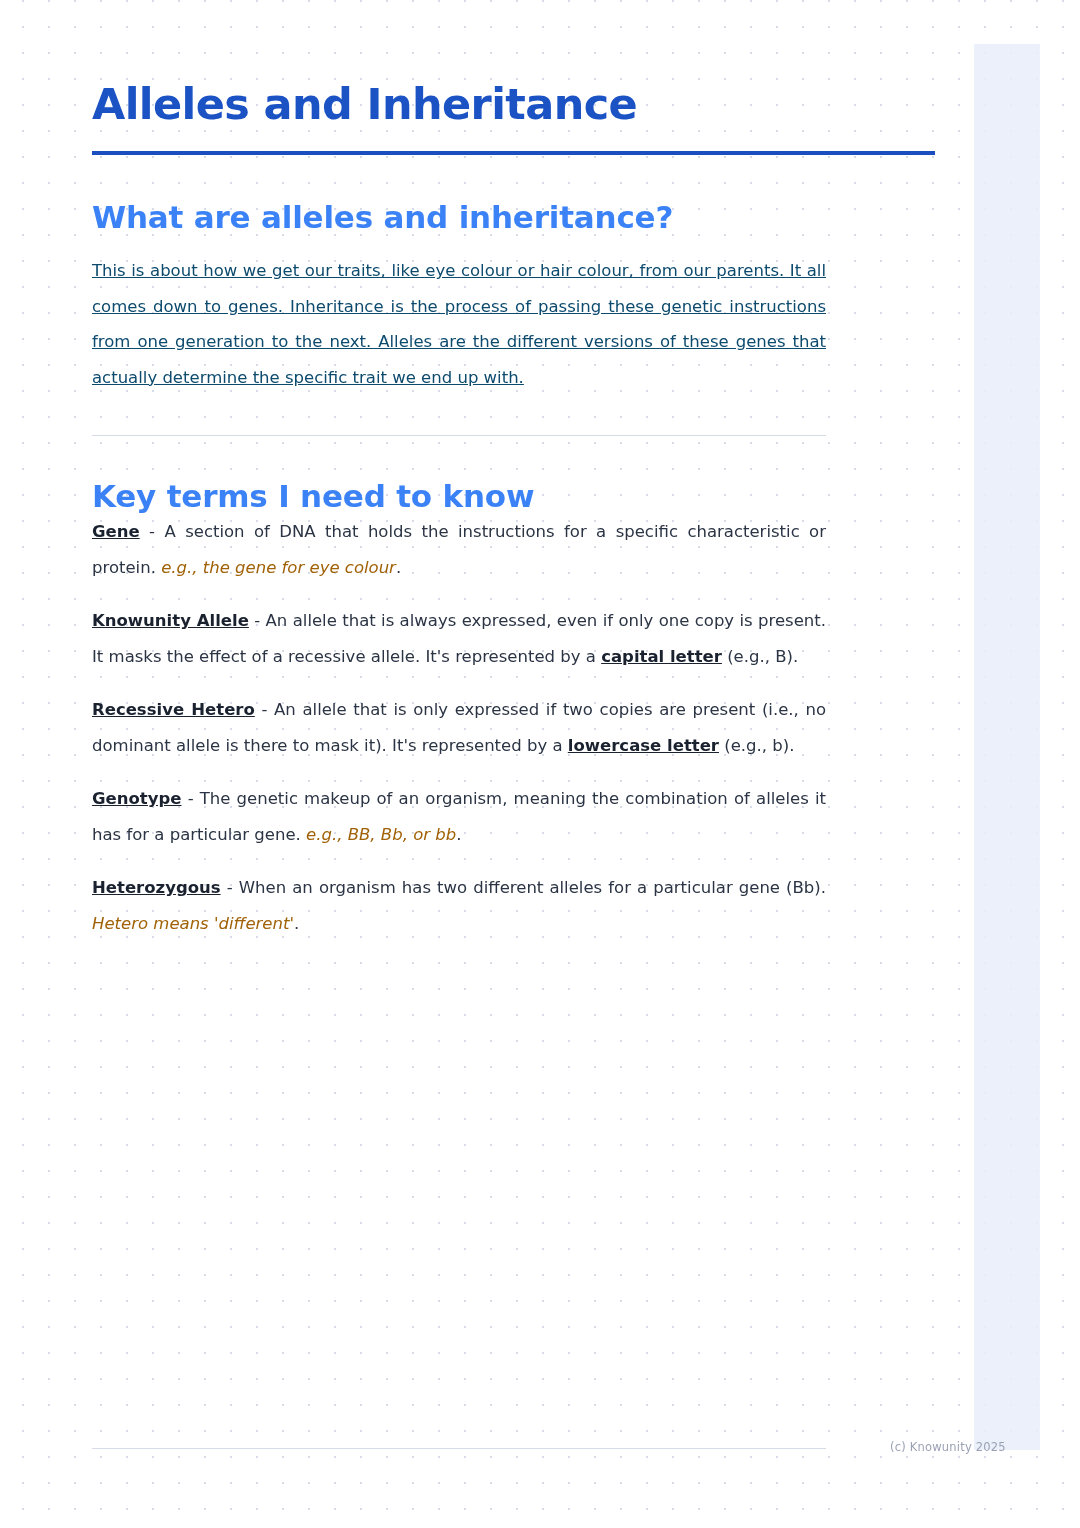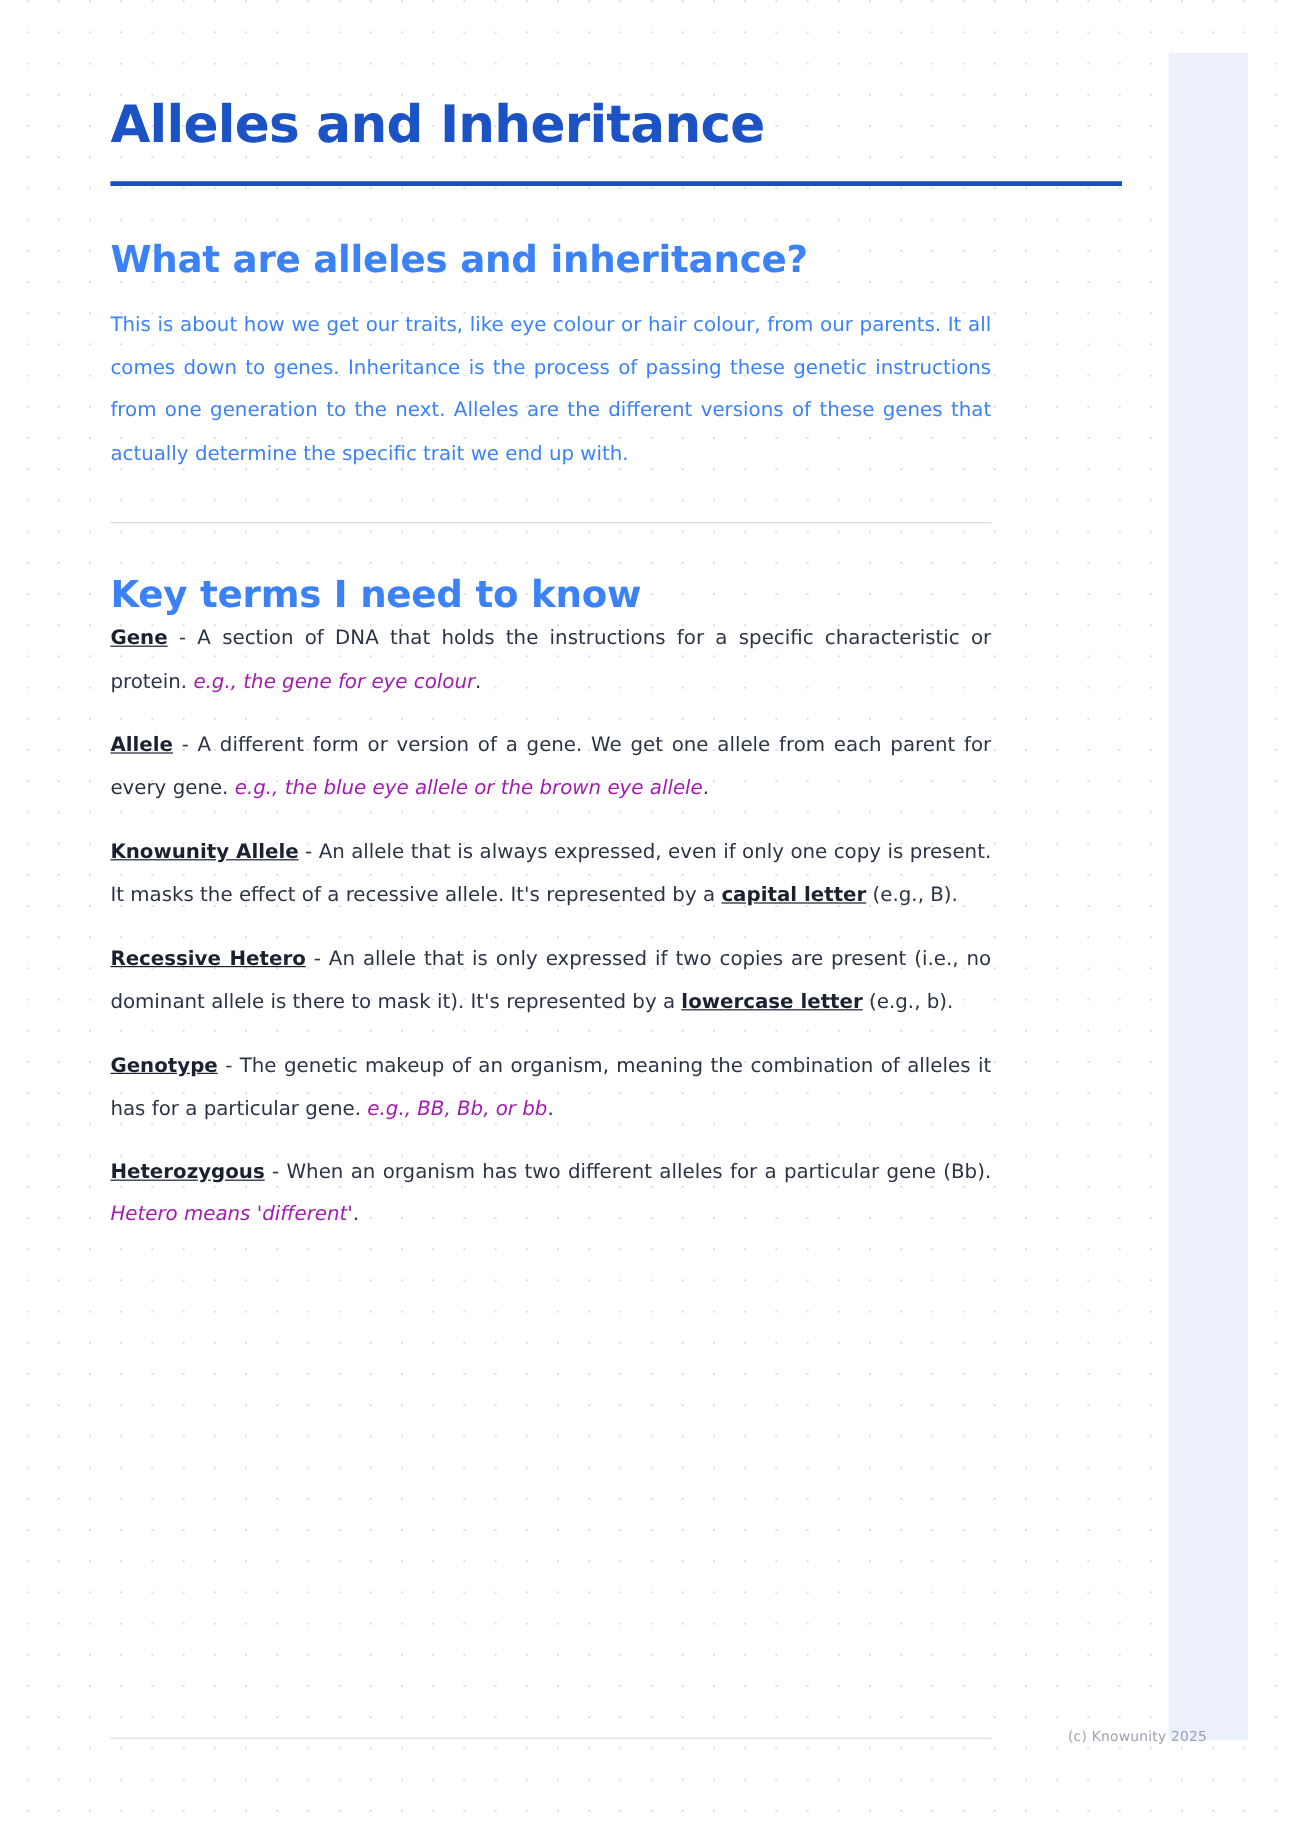--- a/index.html
+++ b/index.html
@@ -76,24 +76,25 @@
     color: #3b82f6;
     margin: 0;
     letter-spacing: -0.2px;
   }
 
   .section-1 { margin-top: 44px; }
 
   .para {
     font-size: 16.5px;
     line-height: 2.15;
-    color: #3b82f6;
+    color: #0c4a6e;
     text-align: justify;
     margin: 18px 0 0 0;
     width: 734px;
+    text-decoration: underline;
   }
 
   .divider {
     margin-top: 40px;
     width: 734px;
     height: 1px;
     background: #d6dbe6;
   }
 
   .section-2-wrap { margin-top: 42px; }
@@ -102,21 +103,21 @@
     font-size: 16.5px;
     line-height: 2.15;
     color: #2b3444;
     text-align: justify;
     margin: 0 0 18px 0;
     width: 734px;
   }
   .term:last-child { margin-bottom: 0; }
 
   .term b { font-weight: bold; color: #1a2230; text-decoration: underline; }
-  .term i { font-style: italic; color: #a21caf; }
+  .term i { font-style: italic; color: #a16207; }
 
   .bottom-divider {
     position: absolute;
     left: 92px;
     top: 1448px;
     width: 734px;
     height: 1px;
     background: #d6dbe6;
   }
 
@@ -145,21 +146,20 @@
       <p class="para">This is about how we get our traits, like eye colour or hair colour, from our parents. It all comes down to genes. Inheritance is the process of passing these genetic instructions from one generation to the next. Alleles are the different versions of these genes that actually determine the specific trait we end up with.</p>
     </div>
 
     <div class="divider"></div>
 
     <div class="section-2-wrap">
       <h2 class="section-heading">Key terms I need to know</h2>
 
       <div id="terms-list">
           <p class="term"><b>Gene</b> - <span>A section of DNA that holds the instructions for a specific characteristic or protein. </span><i>e.g., the gene for eye colour</i><span>.</span></p>
-          <p class="term"><b>Allele</b> - <span>A different form or version of a gene. We get one allele from each parent for every gene. </span><i>e.g., the blue eye allele or the brown eye allele</i><span>.</span></p>
           <p class="term"><b>Knowunity Allele</b> - <span>An allele that is always expressed, even if only one copy is present. It masks the effect of a recessive allele. It's represented by a </span><b>capital letter</b><span> (e.g., B).</span></p>
           <p class="term"><b>Recessive Hetero</b> - <span>An allele that is only expressed if two copies are present (i.e., no dominant allele is there to mask it). It's represented by a </span><b>lowercase letter</b><span> (e.g., b).</span></p>
           <p class="term"><b>Genotype</b> - <span>The genetic makeup of an organism, meaning the combination of alleles it has for a particular gene. </span><i>e.g., BB, Bb, or bb</i><span>.</span></p>
           <p class="term"><b>Heterozygous</b> - <span>When an organism has two different alleles for a particular gene (Bb). </span><i>Hetero means 'different'</i><span>.</span></p>
         </div>
     </div>
   </div>
 
   <div class="bottom-divider"></div>
   <div class="footer">(c) Knowunity 2025</div>

